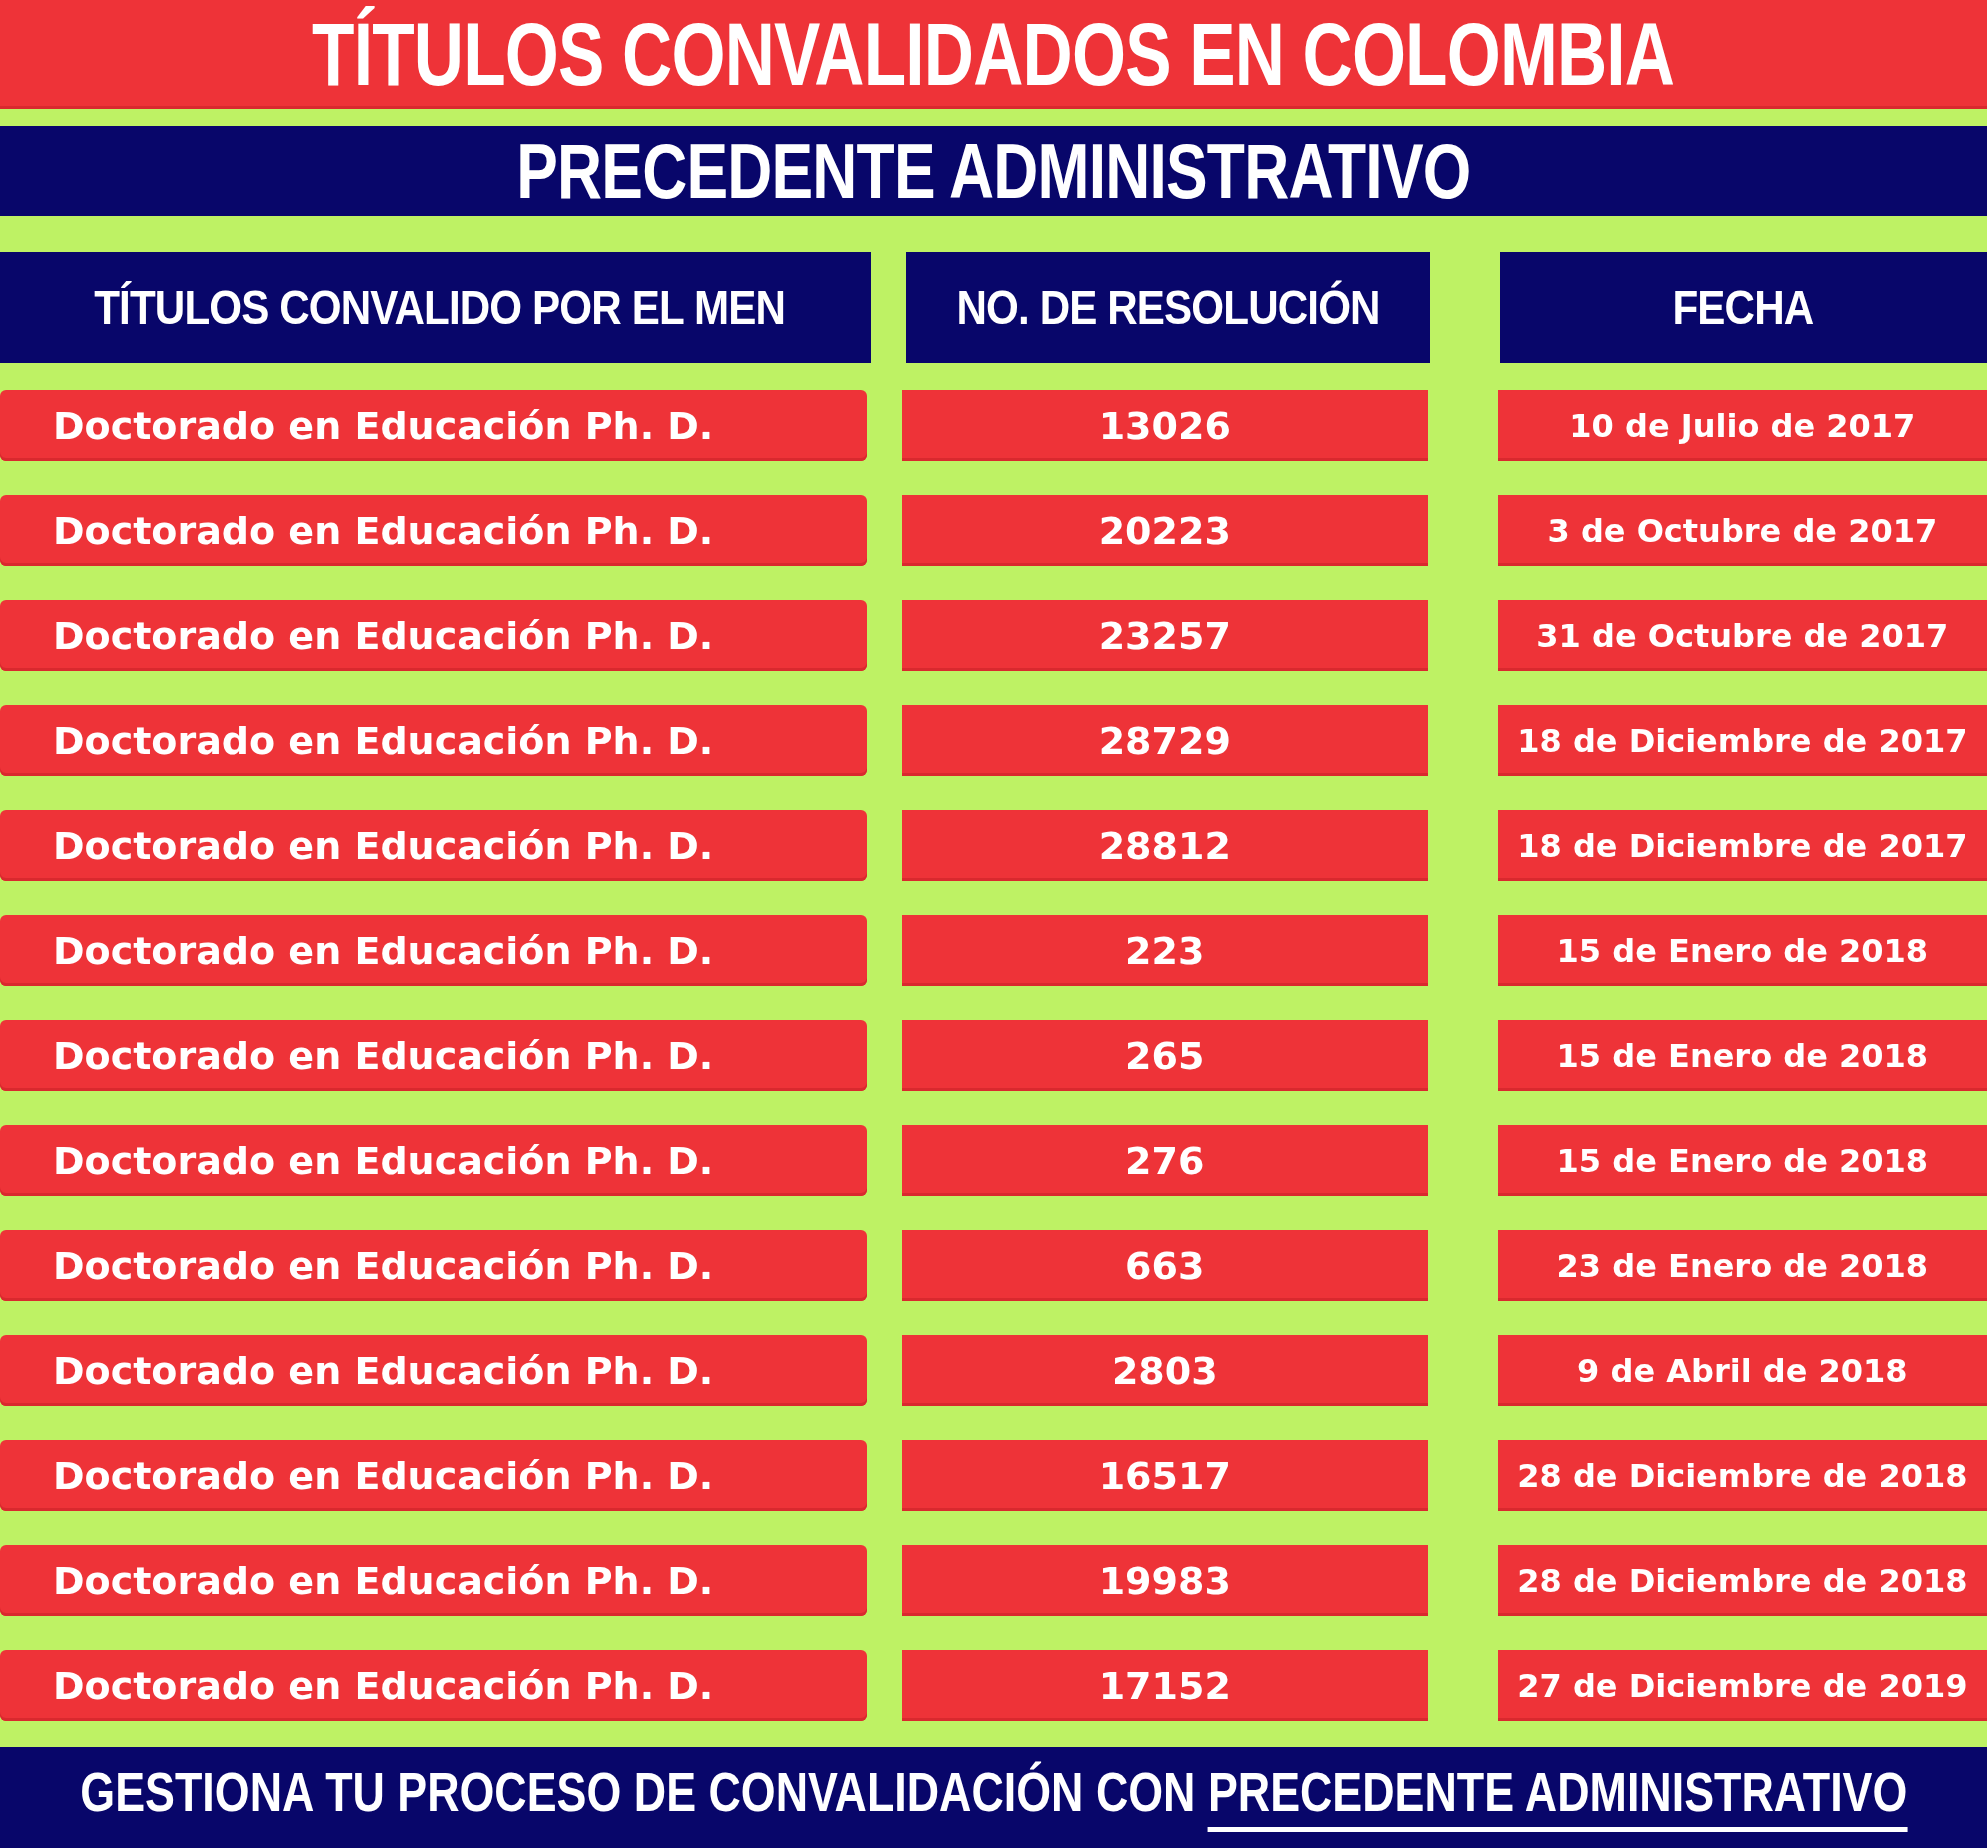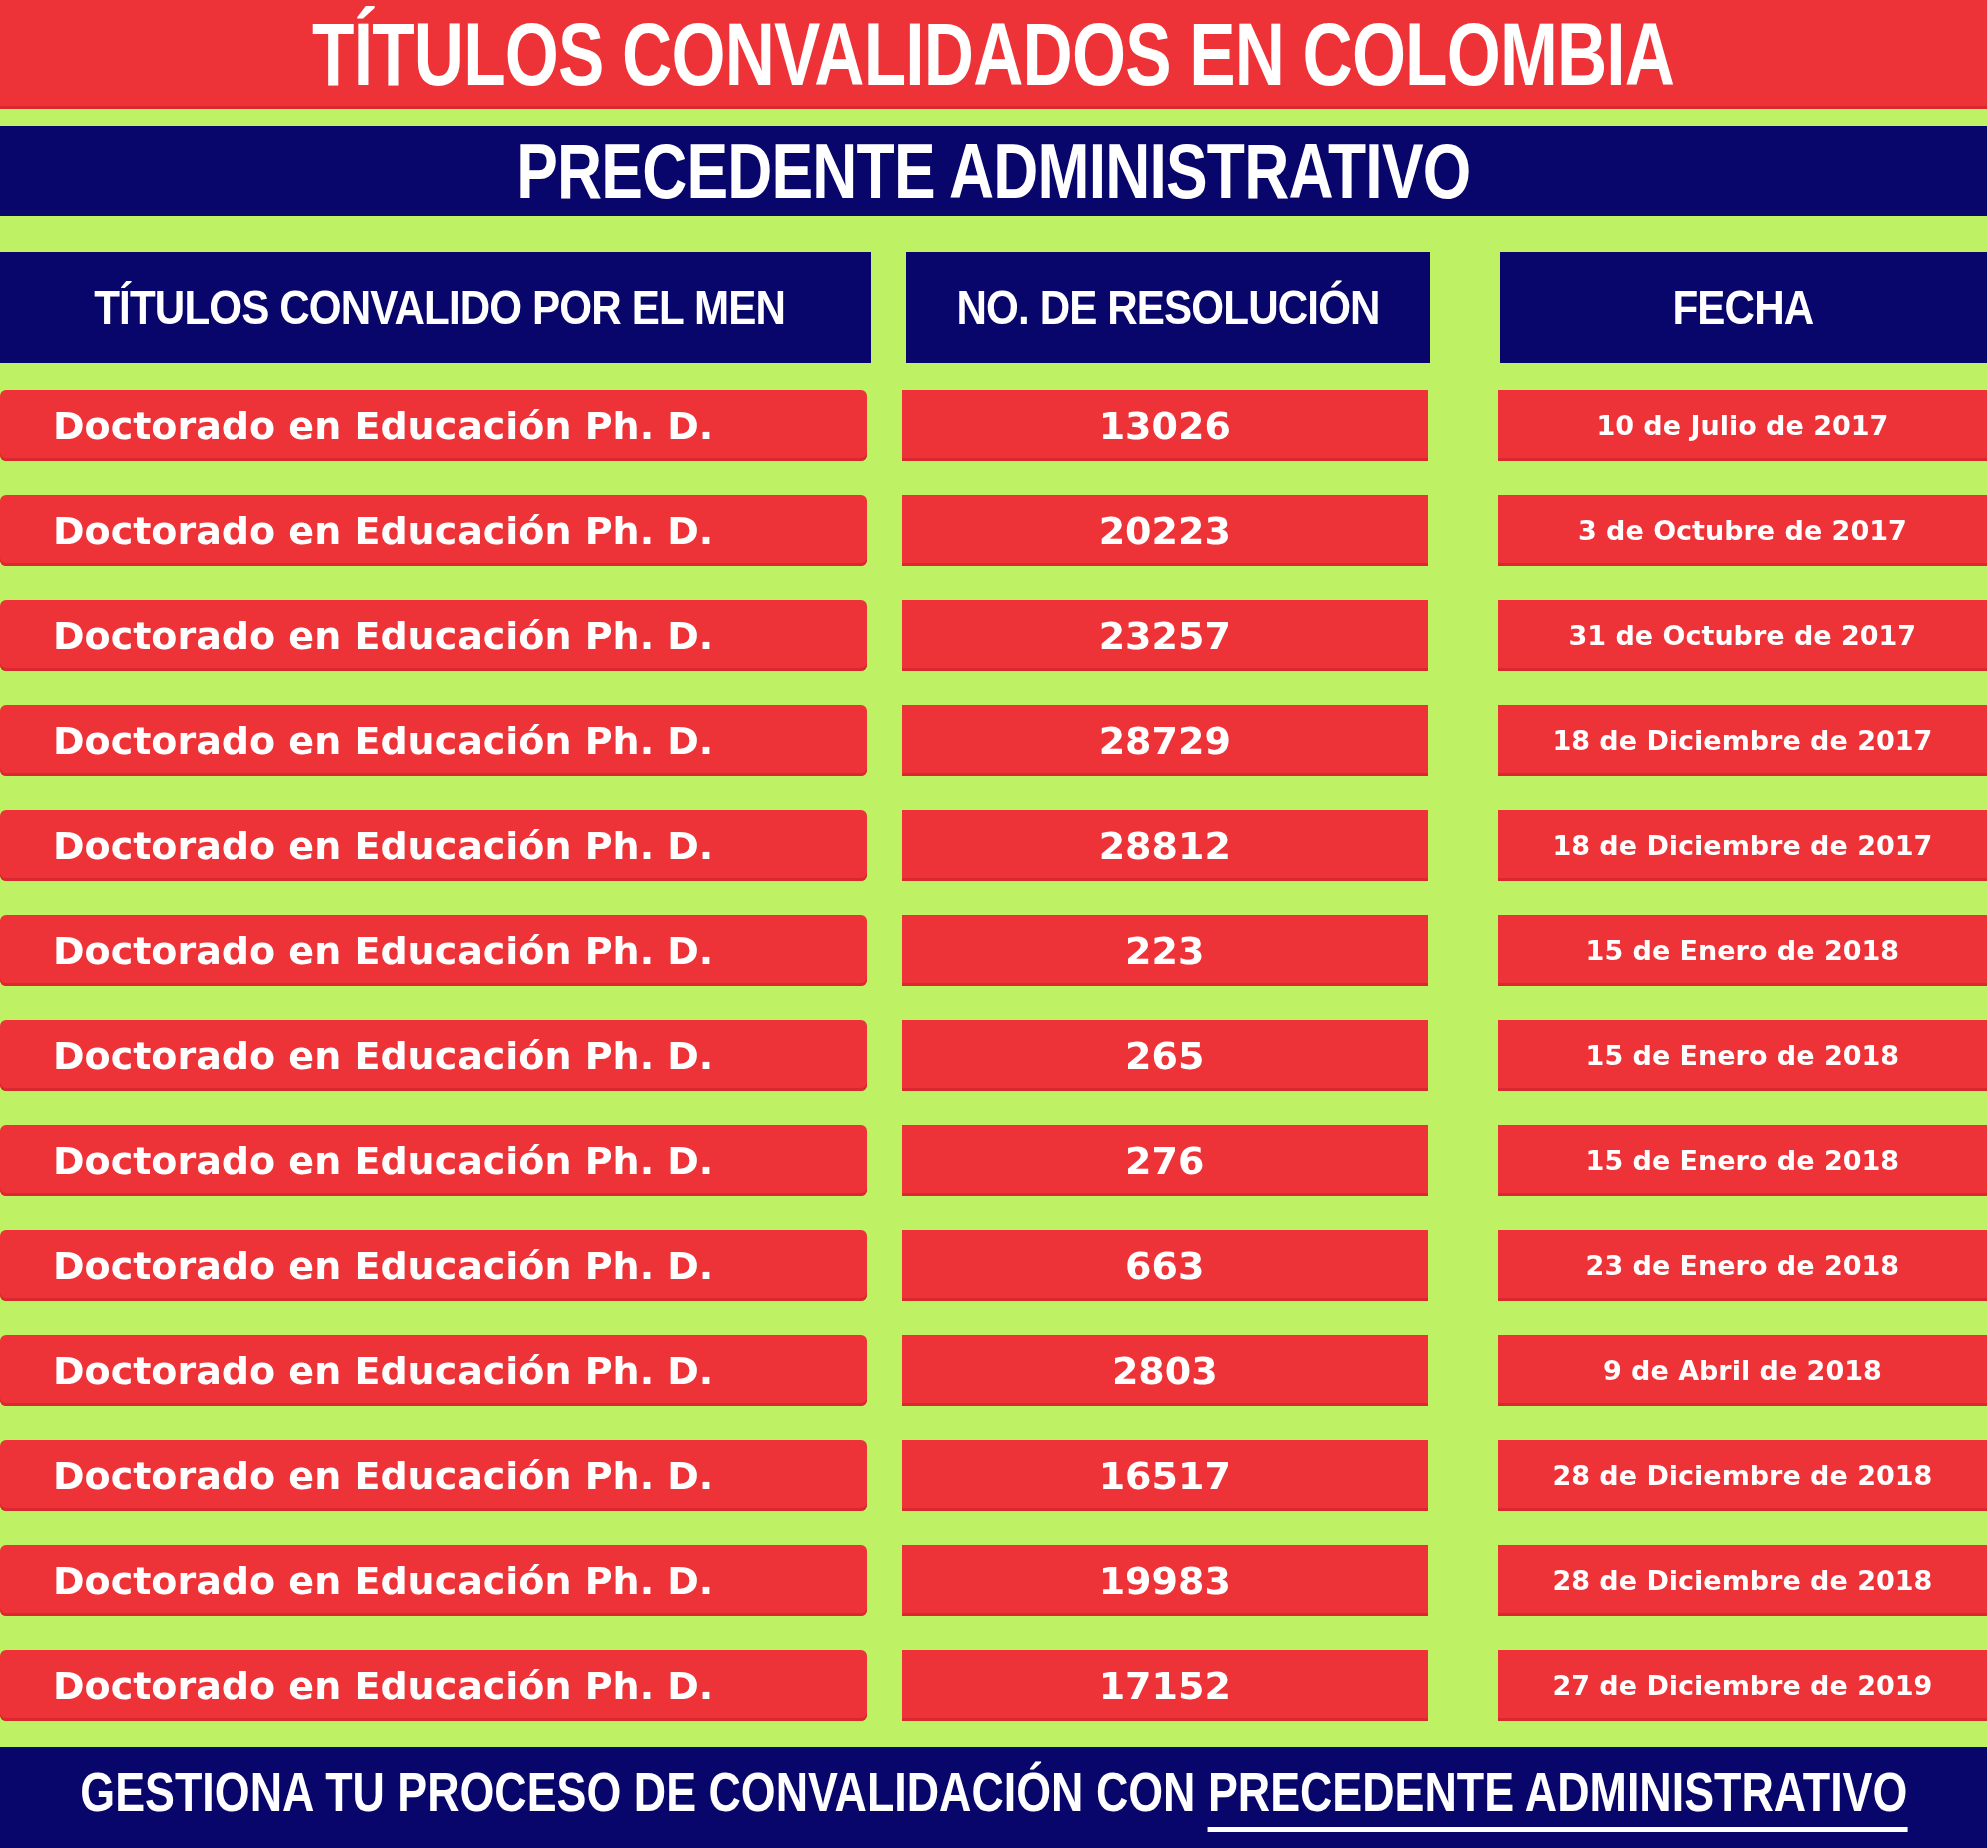--- a/index.html
+++ b/index.html
@@ -49,21 +49,21 @@
   .header-row{position:absolute;top:252px;left:0;}
   .header-row .cell{height:111px;}
   .rows{
     position:absolute;top:390px;left:0;
     display:flex;flex-direction:column;
     gap:34px;
   }
   .rows .cell{height:71px;font-family:"DejaVu Sans", sans-serif;font-weight:bold;}
   .cell-title{justify-content:flex-start;padding-left:53px;box-sizing:border-box;font-size:38px;border-radius:6px;}
   .cell-res{font-size:38px;}
-  .cell-date{font-size:27px;}
+  .cell-date{font-size:32px;}
 </style>
 </head>
 <body>
 
 <div class="canvas">
 
   <div class="banner banner-title red">
     <span class="cond t-title">TÍTULOS CONVALIDADOS EN COLOMBIA</span>
   </div>
 

